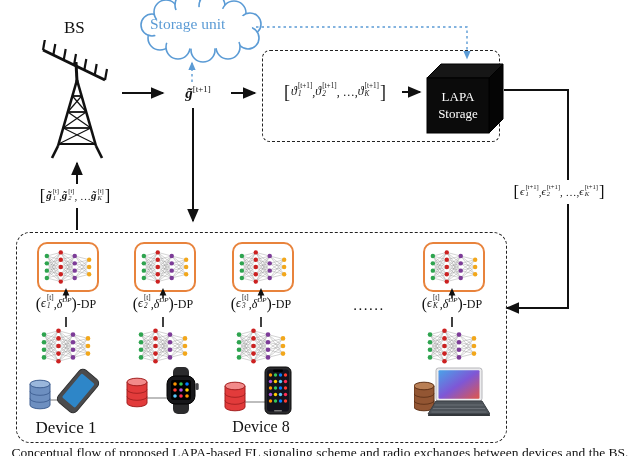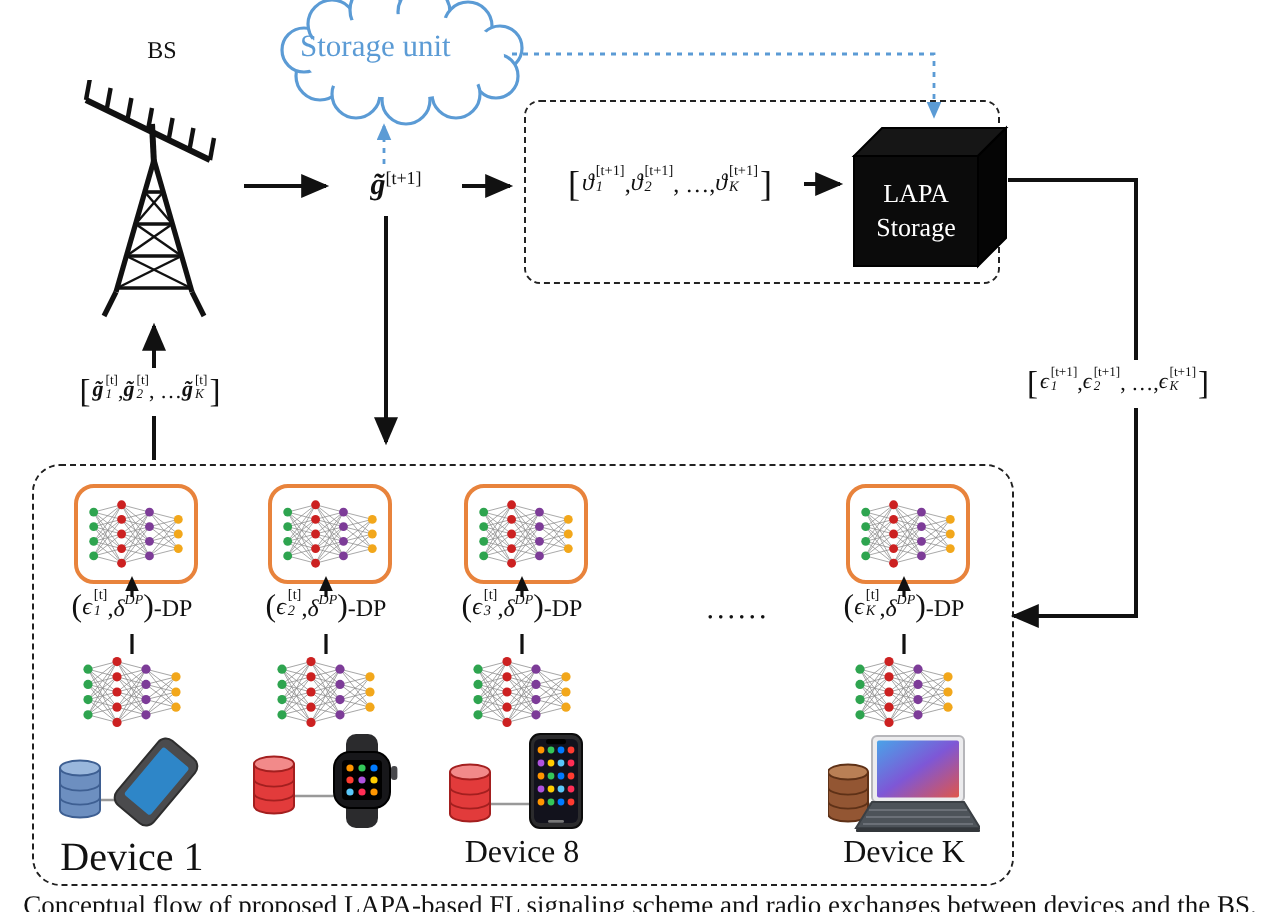--- a/index.html
+++ b/index.html
@@ -62,21 +62,21 @@
           <line x1="51.6" y1="56" x2="37.8" y2="72"></line>
         <line x1="37.8" y1="72" x2="60.8" y2="88"></line>
           <line x1="56.2" y1="72" x2="33.2" y2="88"></line>
         <line x1="33.2" y1="88" x2="65.4" y2="104"></line>
           <line x1="60.8" y1="88" x2="28.6" y2="104"></line>
       </g>
       <line x1="28" y1="106" x2="22" y2="118" stroke-width="2.6"></line>
       <line x1="66" y1="106" x2="72" y2="118" stroke-width="2.6"></line>
     </g>
   </svg>
-  <div class="abs lbl" style="left:64px;top:18px;width:34px;text-align:center;font-size:12px;z-index:5">BS</div>
+  <div class="abs lbl" style="left:64px;top:18px;width:34px;font-size:17px;z-index:5">BS</div>
 
   <svg class="abs" style="left:136px;top:0;z-index:3" width="132" height="64" viewBox="0 0 132 64">
     <circle class="cl" cx="24" cy="38" r="12"></circle>
       <circle class="cl" cx="16" cy="25" r="11"></circle>
     <circle class="cl" cx="30" cy="12" r="12"></circle>
       <circle class="cl" cx="52" cy="5" r="13"></circle>
     <circle class="cl" cx="76" cy="6" r="13"></circle>
       <circle class="cl" cx="98" cy="13" r="12"></circle>
     <circle class="cl" cx="114" cy="24" r="11"></circle>
       <circle class="cl" cx="112" cy="38" r="11"></circle>
@@ -378,21 +378,21 @@
     <path d="M2,18 v21 a10,3.8 0 0 0 20,0 v-21" fill="#6d8fc0" stroke="#3e5f92" stroke-width="1"></path>
     <path d="M2,25.5 a10,3.8 0 0 0 20,0" fill="none" stroke="#3e5f92" stroke-width="0.9"></path>
     <path d="M2,32.5 a10,3.8 0 0 0 20,0" fill="none" stroke="#3e5f92" stroke-width="0.9"></path>
     <ellipse cx="12" cy="18" rx="10" ry="3.8" fill="#9ab7dc" stroke="#3e5f92" stroke-width="1"></ellipse>
   </g>
             <g transform="translate(50,25) rotate(40)">
          <rect x="-12" y="-21" width="24" height="42" rx="5" fill="#4b4b4d" stroke="#2e2e2e"></rect>
          <rect x="-8.5" y="-16" width="17" height="31" rx="1.5" fill="#2e86c8"></rect>
             </g>
           </svg></div>
-    <div class="abs lbl" style="left:0;top:182px;width:110px;text-align:center;font-size:20px">Device 1</div>
+    <div class="abs lbl" style="left:0;top:182px;width:110px;text-align:center;font-size:17px">Device 1</div>
       </div>
       <div class="abs" style="left: 108px; top: 236px; width: 110px; height: 202px; z-index: 5;">
     <div class="abs" style="left:26px;top:6px;width:58px;height:46px;border:2px solid var(--orange);border-radius:10px;display:flex;align-items:center;justify-content:center;background:#fff">
       <svg viewBox="0 0 52 38" width="50" height="38">
             <line x1="4" y1="7.600000000000001" x2="18.5" y2="3.8000000000000007" stroke="#8a8a8a" stroke-width="0.45" opacity="0.85"></line>
             <line x1="4" y1="7.600000000000001" x2="18.5" y2="11.4" stroke="#8a8a8a" stroke-width="0.45" opacity="0.85"></line>
             <line x1="4" y1="7.600000000000001" x2="18.5" y2="19" stroke="#8a8a8a" stroke-width="0.45" opacity="0.85"></line>
             <line x1="4" y1="7.600000000000001" x2="18.5" y2="26.6" stroke="#8a8a8a" stroke-width="0.45" opacity="0.85"></line>
             <line x1="4" y1="7.600000000000001" x2="18.5" y2="34.2" stroke="#8a8a8a" stroke-width="0.45" opacity="0.85"></line>
             <line x1="4" y1="15.2" x2="18.5" y2="3.8000000000000007" stroke="#8a8a8a" stroke-width="0.45" opacity="0.85"></line>
@@ -962,20 +962,19 @@
             <g transform="translate(14,2)">
          <rect x="8" y="0" width="46" height="33" rx="2.5" fill="#ececee" stroke="#b6b6ba"></rect>
          <rect x="10.5" y="2.2" width="41" height="28.6" rx="1" fill="url(#lapgrad)"></rect>
          <polygon points="0,46 8,33 54,33 62,46" fill="#4d5359" stroke="#3a3f44"></polygon>
          <line x1="6.5" y1="37" x2="55.5" y2="37" stroke="#6b7077"></line>
          <line x1="5" y1="40.5" x2="57" y2="40.5" stroke="#6b7077"></line>
          <line x1="3.5" y1="44" x2="58.5" y2="44" stroke="#6b7077"></line>
          <rect x="0" y="46" width="62" height="2.2" rx="1" fill="#33373b"></rect>
             </g>
           </svg></div>
-    <div class="abs lbl" style="left:0;top:182px;width:110px;text-align:center;font-size:16px">Device K</div>
       </div>
     </div>
 
   <div class="abs lbl" style="left:336px;top:297px;width:66px;text-align:center;font-size:15px;letter-spacing:1.5px;z-index:5">......</div>
 
   <div class="abs lbl" style="left:0;top:445px;width:640px;text-align:center;font-size:13.5px;z-index:5">Conceptual flow of proposed LAPA-based FL signaling scheme and radio exchanges between devices and the BS.</div>
 </div>
 
 </body></html>

